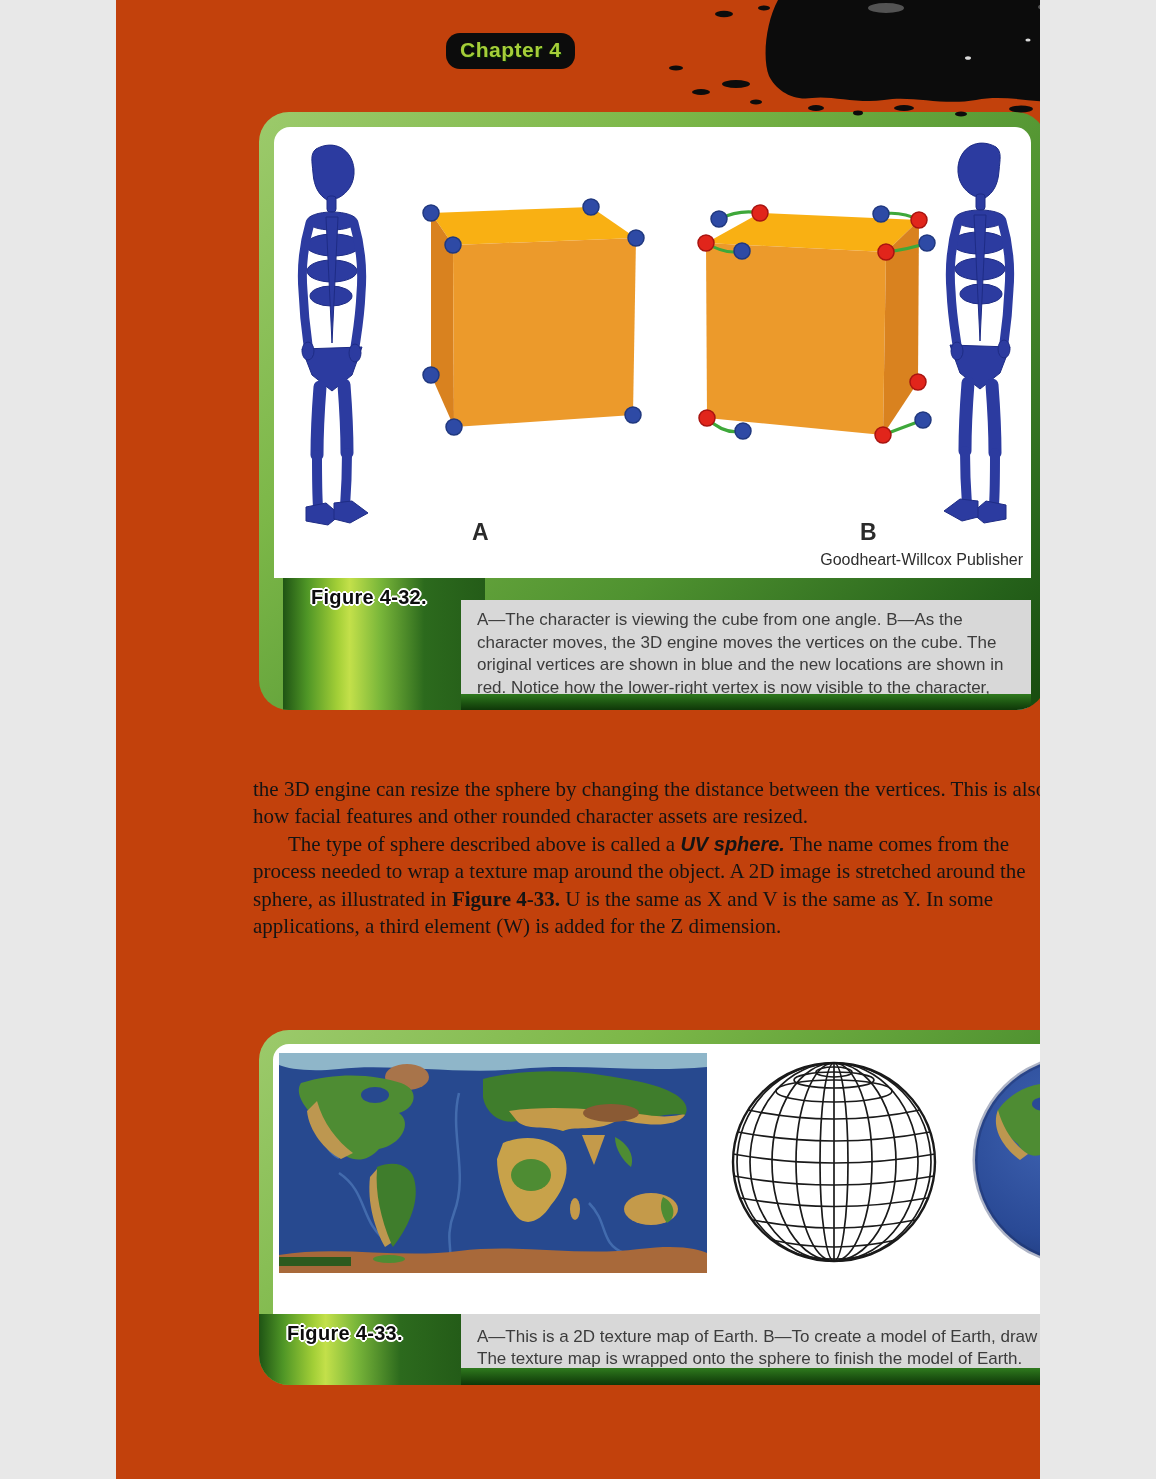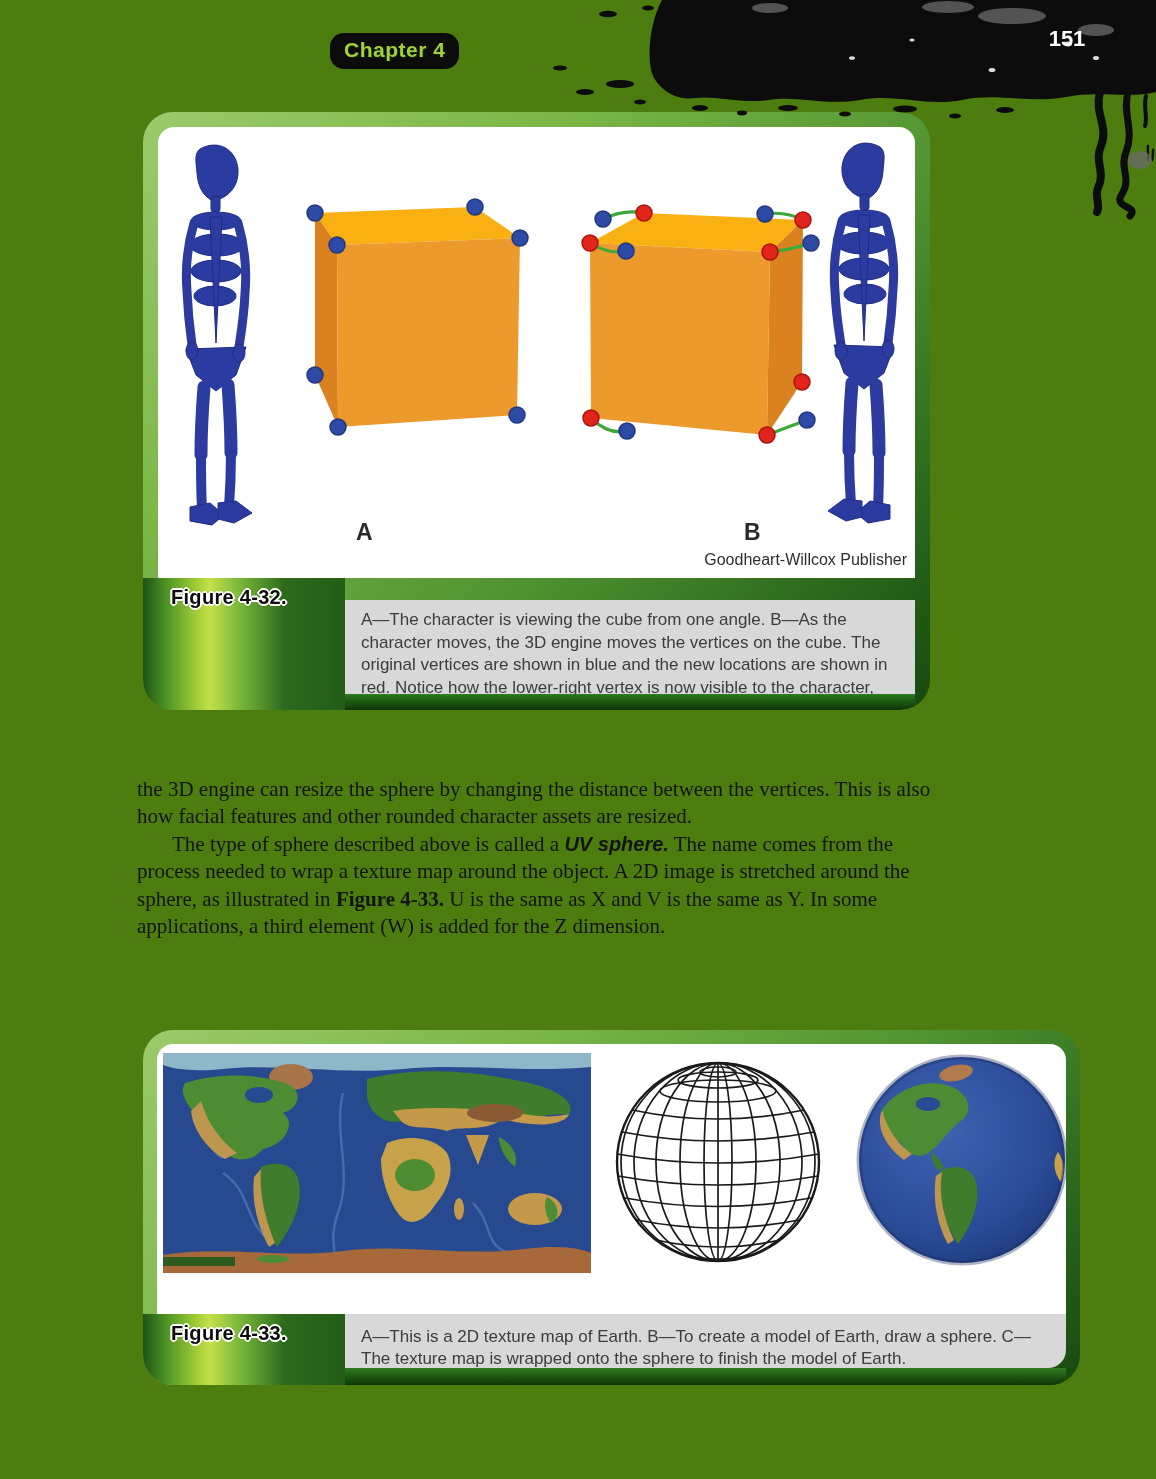--- a/index.html
+++ b/index.html
@@ -1,17 +1,17 @@
 <!DOCTYPE html>
 <html><head>
 <meta charset="utf-8">
 <style>
   html,body{margin:0;padding:0;background:#e8e8e8;}
   .page{
-    position:relative; width:1156px; height:1479px; background:#4d7c0f;
+    position:relative; width:924px; height:1479px; background:#c2410c;
     margin:0 auto; overflow:hidden;
     font-family:"Liberation Sans", sans-serif;
   }
   
   .header-svg{position:absolute;left:0;top:0;z-index:1;}
   .chapter-badge{
     position:absolute; left:330px; top:33px; z-index:3;
     background:#0c0c0c; border-radius:14px; padding:5px 14px 7px 14px;
     color:#a6ce39; font-size:21px; font-weight:bold; letter-spacing:.5px;
     text-shadow:1px 1px 0 #073000;
@@ -43,21 +43,21 @@
   .fig32 .credit{top:424px;}
   .fig33 .credit{top:242px;}
   .figlabel{
     position:absolute; left:0; width:202px; box-sizing:border-box;
     background:linear-gradient(90deg,#1f5414 0%,#4f9626 12%,#a3cf37 27%,#c3e04a 33%,#7ab73a 48%,#2c6a1d 70%,#245c18 100%);
     padding:8px 0 0 28px;
     color:#0d0d0d; font-size:20px; font-weight:800; letter-spacing:.3px;
     text-shadow:-2px 0 0 #fff,2px 0 0 #fff,0 -2px 0 #fff,0 2px 0 #fff,
                 -1px -1px 0 #fff,1px 1px 0 #fff,-1px 1px 0 #fff,1px -1px 0 #fff;
   }
-  .fig32 .figlabel{top:466px; height:132px;}
+  .fig32 .figlabel{top:466px; height:132px;margin-left:24px;}
   .fig33 .figlabel{top:284px; height:71px;}
   .figcap{
     position:absolute; left:202px; box-sizing:border-box; background:#d8d8d8;
     color:#3c3c3c; font-size:17px; line-height:22.5px; padding:9px 16px 0 16px;
     border-radius:0 0 18px 0;
   }
   .fig32 .figcap{top:488px; width:570px; height:116px;}
   .fig33 .figcap{top:284px; width:721px; height:54px; line-height:22px; padding-top:12px;}
   .figstrip{
     position:absolute; left:202px; height:17px;

